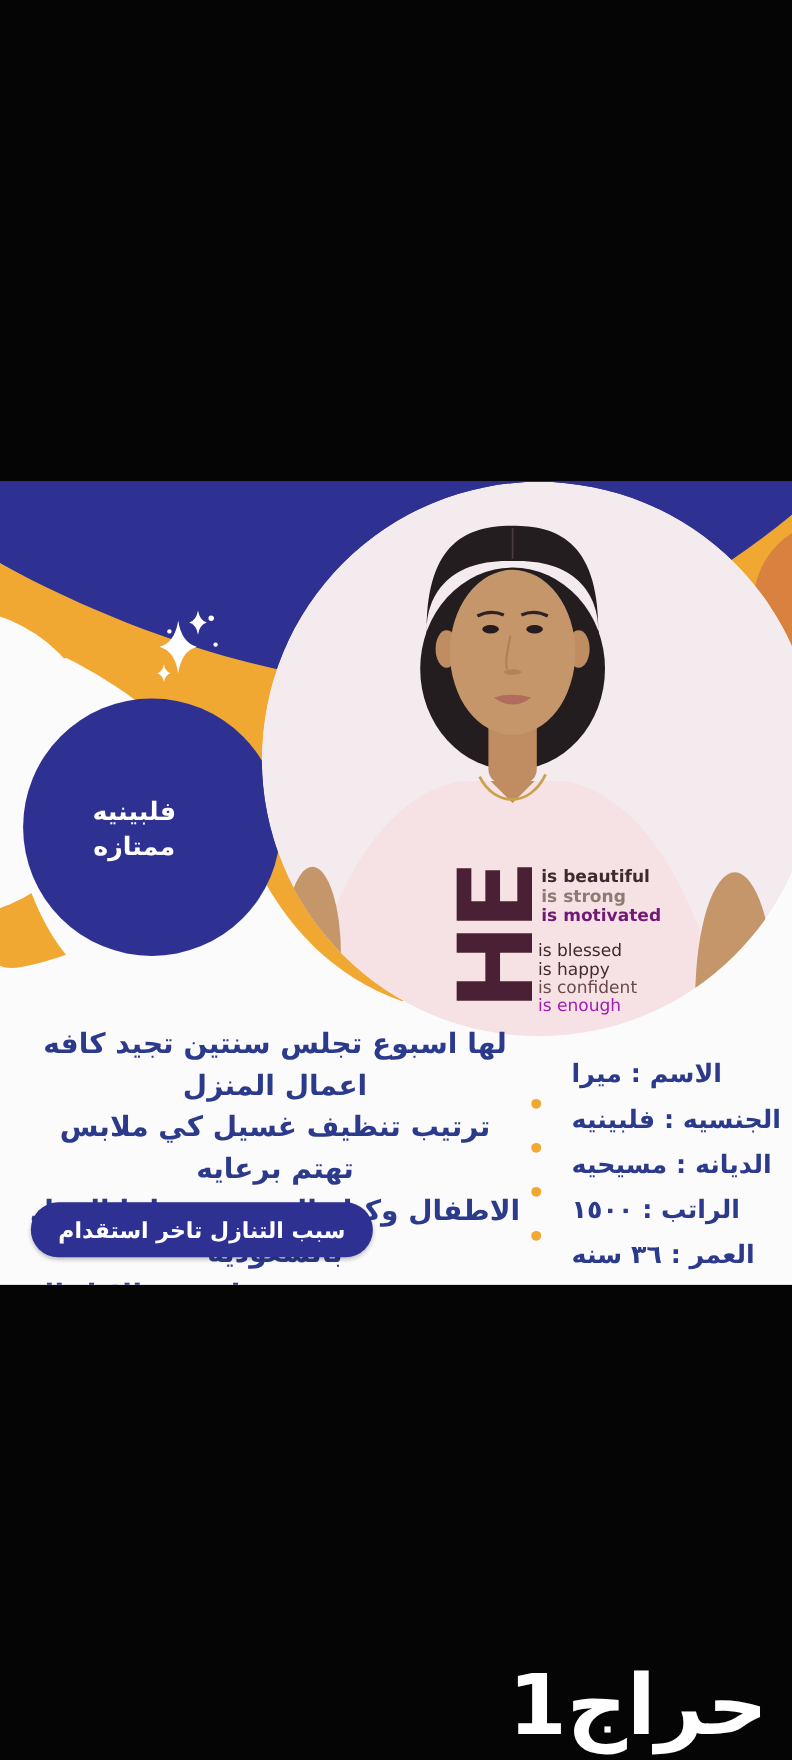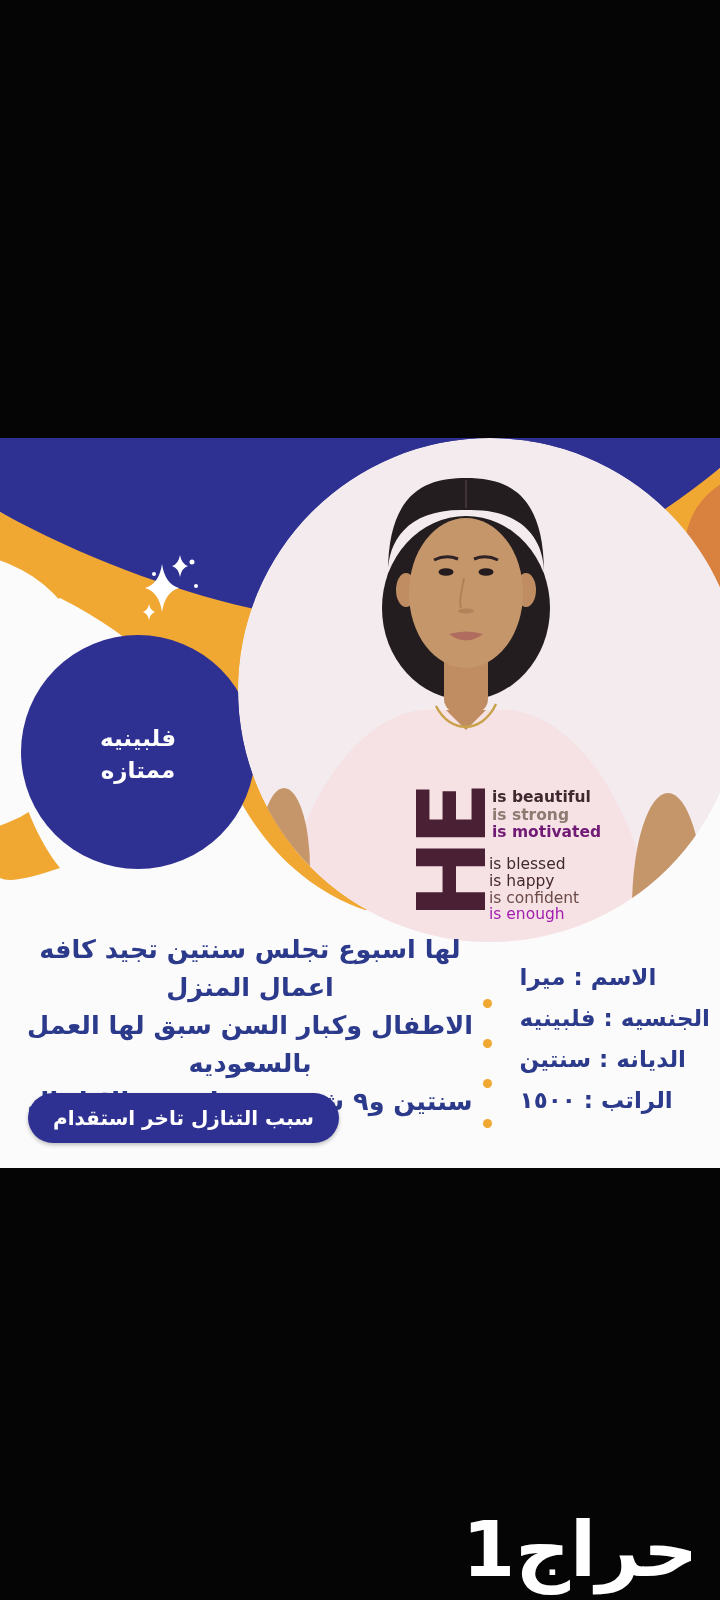--- a/index.html
+++ b/index.html
@@ -1,21 +1,21 @@
 <!DOCTYPE html>
 <html lang="ar" style="--blue: #2e3192; --yellow: #f0a832; --navy: #2c3a8c; --maroon: #4a2134; --shirt-pink: #f6e2e5; --skin: #c6966b; --hair: #241d1f; --photo-bg: #f3ebee;"><head>
 <meta charset="utf-8">
 <style>
   html,body{margin:0;padding:0;background:#030303;}
   .screen{position:relative;width:720px;height:1600px;background:#050505;overflow:hidden;
           font-family:"DejaVu Sans","Liberation Sans",sans-serif;}
   .flyer{position:absolute;left:0;top:438px;width:720px;height:730px;background:#fcfbfb;overflow:hidden;}
   .art{position:absolute;left:0;top:0;}
   
-  .badge{position:absolute;left:48px;top:284px;width:180px;text-align:center;color:#ffffff;
+  .badge{position:absolute;left:32px;top:284px;width:180px;text-align:center;color:#ffffff;
          font-size:23px;font-weight:bold;line-height:32px;direction:rtl;}
   
   .he{position:absolute;left:382px;top:380px;width:141px;height:70px;line-height:70px;text-align:center;
       font-size:94px;font-weight:bold;letter-spacing:-6px;color:var(--maroon,#4a2134);
       transform:rotate(-90deg);}
   .print-top{position:absolute;left:492px;top:351px;font-size:15.5px;line-height:17.5px;font-weight:bold;}
   .print-bottom{position:absolute;left:489px;top:418px;font-size:15.5px;line-height:16.8px;font-weight:normal;}
   .print-top div,.print-bottom div{white-space:nowrap;}
   .print-top div:nth-child(1){color:#3f282e;}
   .print-top div:nth-child(2){color:#8d7b72;}
@@ -128,36 +128,38 @@
     </div>
     <div class="print-bottom">
       <div>is blessed</div>
       <div>is happy</div>
       <div>is confident</div>
       <div>is enough</div>
     </div>
 
     <div class="desc">
       <div>لها اسبوع  تجلس سنتين تجيد كافه اعمال المنزل</div>
+      <div>ترتيب تنظيف غسيل كي ملابس تهتم برعايه</div>
       <div>الاطفال وكبار السن سبق لها العمل بالسعوديه</div>
       <div>سنتين و٩ شهور ممتازه مع الاطفال</div>
     </div>
 
     <div class="bullets">
       <div class="dot"></div>
       <div class="dot"></div>
       <div class="dot"></div>
       <div class="dot"></div>
     </div>
 
     <div class="info">
       <div>الاسم : ميرا</div>
       <div>الجنسيه : فلبينيه</div>
-      <div>الديانه : سنتين</div>
+      <div>الديانه : مسيحيه</div>
       <div>الراتب : ١٥٠٠</div>
+      <div>العمر : ٣٦ سنه</div>
     </div>
 
     <div class="cta">سبب التنازل تاخر استقدام</div>
 
   </div>
 
   <div class="wm">حراج1</div>
 
 </div>
 

